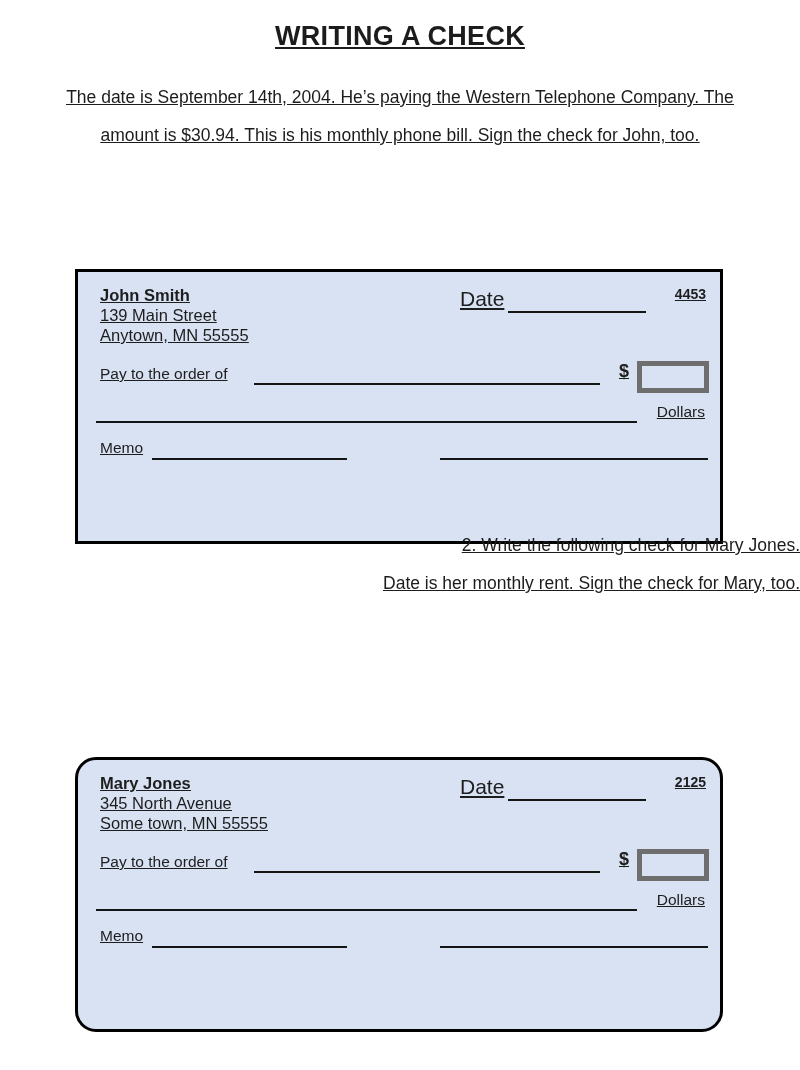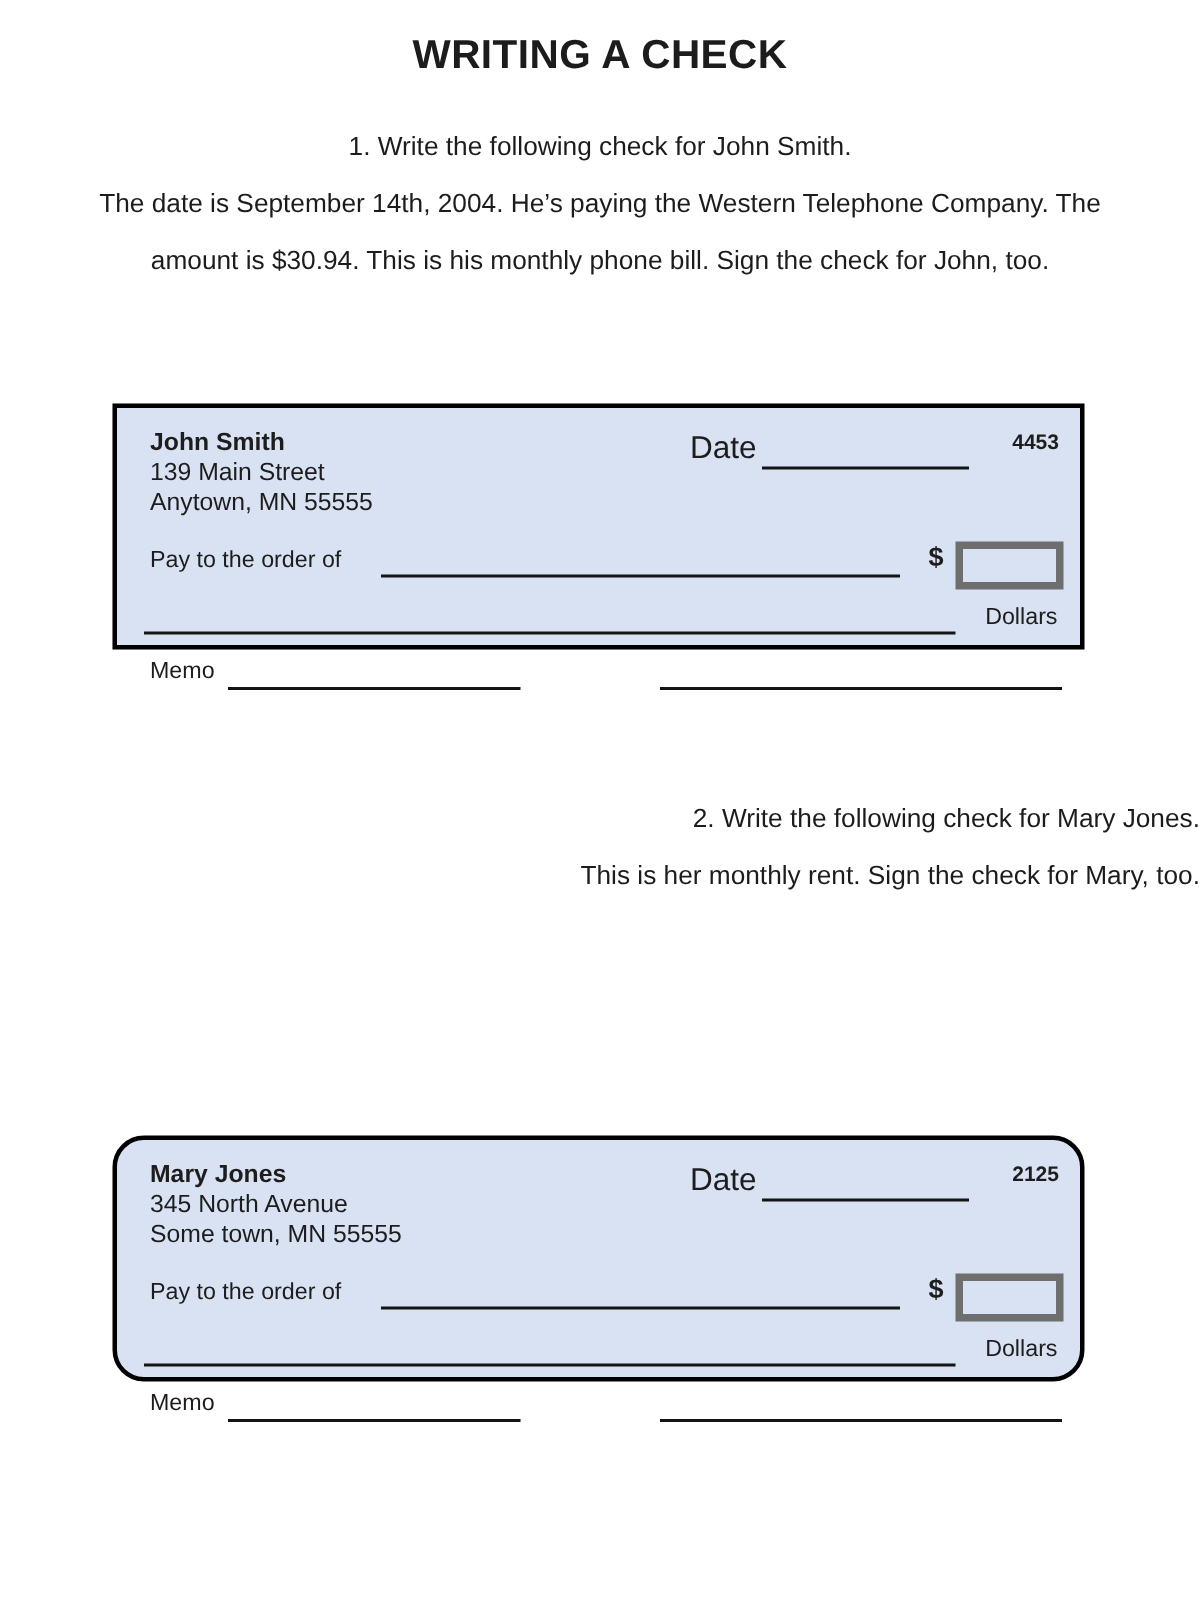--- a/index.html
+++ b/index.html
@@ -1,15 +1,15 @@
 <!DOCTYPE html>
 <html style="--check-background: #d9e2f3; --check-border: #000000; --amount-box-border: #6e6e6e; --line-color: #141414; --text-color: #1d1d1d;"><head>
 <meta charset="utf-8">
 <style>
-  * { margin: 0; padding: 0; box-sizing: border-box; }
+  * { margin: 0; padding: 0; box-sizing: border-box; text-decoration: underline; }
   html, body { background: #ffffff; }
   body {
     width: 800px;
     height: 1070px;
     position: relative;
     font-family: "Liberation Sans", sans-serif;
     color: var(--text-color, #1d1d1d);
     overflow: hidden;
   }
 
@@ -38,21 +38,21 @@
     line-height: 24px;
     white-space: nowrap;
   }
   #exercise-1 { top: 85px; }
   #exercise-2 { top: 533px; text-align: right; }
 
   .check {
     position: absolute;
     left: 75px;
     width: 648px;
-    height: 164px;
+    height: 275px;
     background: var(--check-background, #d9e2f3);
     border: 3px solid var(--check-border, #000000);
   }
   #check-1 { top: 269px; }
   #check-2 { top: 757px; border-radius: 21px; }
 
   .payer-block {
     position: absolute;
     left: 22px;
     top: 13px;
@@ -122,21 +122,20 @@
   }
 </style>
 </head>
 <body>
 
 <main>
 
   <h1 class="page-title">WRITING A CHECK</h1>
 
   <section class="instructions" id="exercise-1">
-    <p>1. Write the following check for John Smith.</p>
     <p>The date is September 14th, 2004. He’s paying the Western Telephone Company. The</p>
     <p>amount is $30.94. This is his monthly phone bill. Sign the check for John, too.</p>
   </section>
 
   <div class="check" id="check-1">
     <div class="payer-block">
       <div class="payer-name">John Smith</div>
       <div>139 Main Street</div>
       <div>Anytown, MN 55555</div>
     </div>
@@ -152,21 +151,21 @@
     <div class="bline written-line"></div>
     <span class="dollars-label">Dollars</span>
 
     <span class="memo-label">Memo</span>
     <div class="bline memo-line"></div>
     <div class="bline signature-line"></div>
   </div>
 
   <section class="instructions" id="exercise-2">
     <p>2. Write the following check for Mary Jones.</p>
-    <p>This is her monthly rent. Sign the check for Mary, too.</p>
+    <p>Date is her monthly rent. Sign the check for Mary, too.</p>
   </section>
 
   <div class="check" id="check-2">
     <div class="payer-block">
       <div class="payer-name">Mary Jones</div>
       <div>345 North Avenue</div>
       <div>Some town, MN 55555</div>
     </div>
     <span class="date-label">Date</span>
     <div class="bline date-line"></div>

